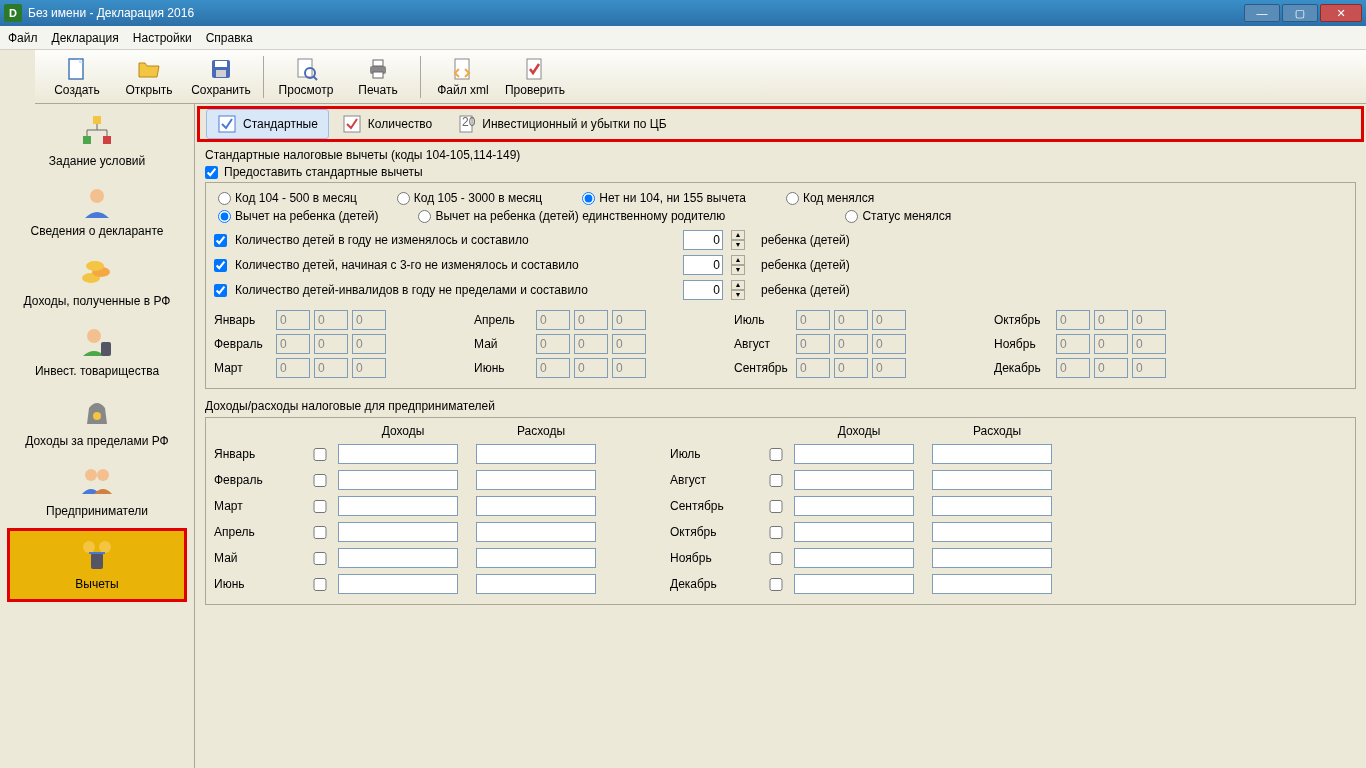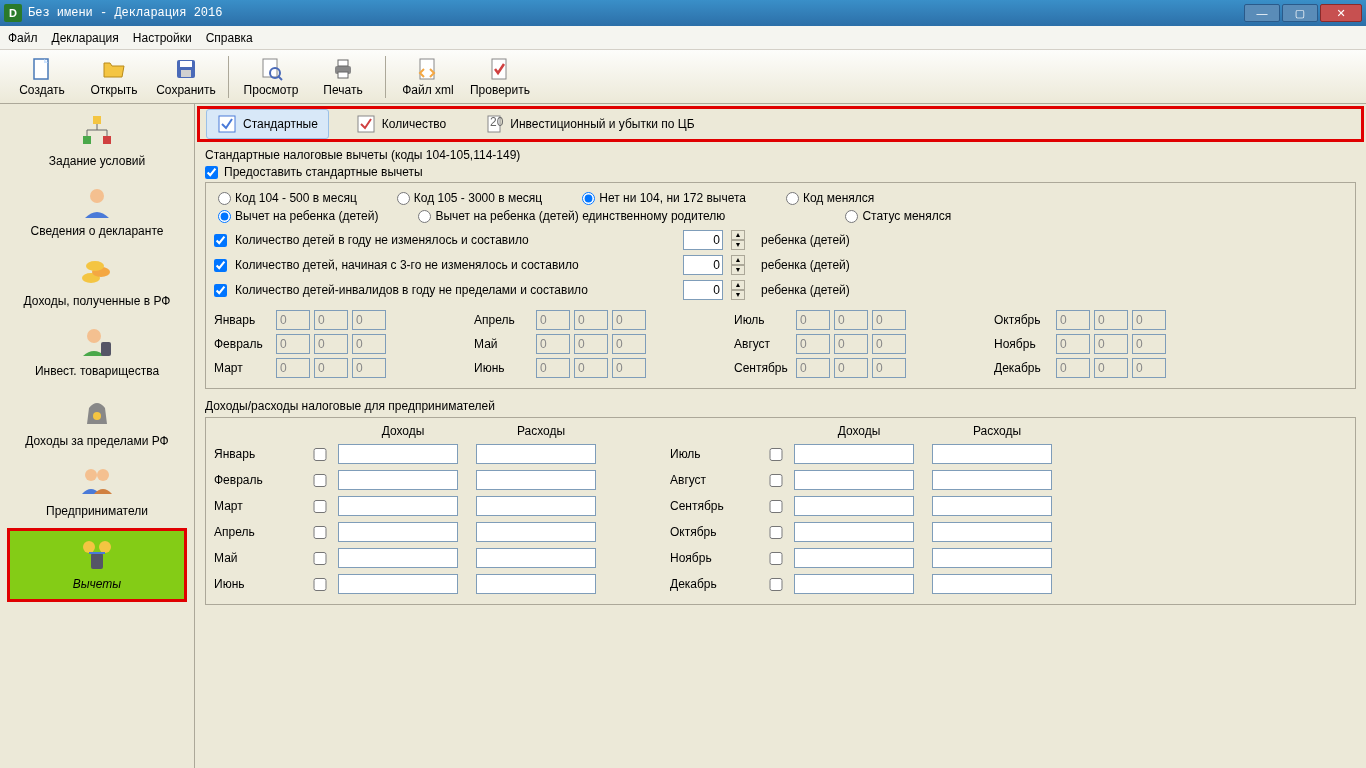--- a/index.html
+++ b/index.html
@@ -1,35 +1,35 @@
 <!DOCTYPE html>
 <html><head>
 <meta charset="utf-8">
 <style>
 * { box-sizing: border-box; margin: 0; padding: 0; font-family: Tahoma, Arial, sans-serif; font-size: 12px; }
 body { background: #ece9d8; width: 1366px; height: 768px; overflow: hidden; }
 .titlebar { height: 26px; background: linear-gradient(to bottom, #3a8fc8, #2c6fa8); display: flex; align-items: center; padding: 0 4px; color: #fff; }
 .titlebar .app-icon { width: 18px; height: 18px; background: #2a7a2a; border-radius: 2px; margin-right: 6px; display: flex; align-items: center; justify-content: center; color: #fff; font-weight: bold; font-size: 11px; }
-.titlebar .title { flex: 1; font-family: Liberation Mono, monospace; }
+.titlebar .title { flex: 1; }
 .titlebar .winbtns { display: flex; gap: 2px; }
 .titlebar .winbtn { width: 36px; height: 18px; background: #5a8cb8; border: 1px solid #2a5a8a; border-radius: 2px; display: flex; align-items: center; justify-content: center; color: #fff; font-size: 11px; cursor: pointer; }
 .titlebar .winbtn.close { background: #c75050; border-color: #8a2a2a; width: 42px; }
 .menubar { height: 24px; background: #f5f5f0; display: flex; align-items: center; padding: 0 8px; gap: 14px; border-bottom: 1px solid #d4d0c8; }
 .menubar span { cursor: pointer; }
-.toolbar { height: 54px; background: linear-gradient(to bottom, #fdfdfb, #ece9d8); border-bottom: 1px solid #aca899; display: flex; align-items: center; padding: 0 6px; }
+.toolbar { height: 54px; background: linear-gradient(to bottom, #fdfdfb, #ece9d8); border-bottom: 1px solid #aca899; display: flex; align-items: center; padding: 0 6px; margin-left: 35px; }
 .toolbar .tb-btn { display: flex; flex-direction: column; align-items: center; justify-content: center; width: 72px; height: 48px; cursor: pointer; border: 1px solid transparent; border-radius: 3px; }
 .toolbar .tb-icon { width: 24px; height: 24px; margin-bottom: 2px; }
 .toolbar .sep { width: 1px; height: 42px; background: #aca899; margin: 0 6px; }
 .body-area { display: flex; height: calc(768px - 26px - 24px - 54px); }
 .sidebar { width: 195px; background: #ece9d8; border-right: 1px solid #aca899; display: flex; flex-direction: column; align-items: center; padding-top: 4px; }
 .side-item { width: 180px; display: flex; flex-direction: column; align-items: center; justify-content: center; padding: 6px 4px 8px; text-align: center; cursor: pointer; margin-bottom: 2px; }
 .side-item .s-icon { width: 36px; height: 36px; margin-bottom: 4px; }
-.side-item.highlight { border: 3px solid #e00000; background: #84cc16; font-style: italic; }
+.side-item.highlight { border: 3px solid #e00000; background: #eab308; }
 .main { flex: 1; display: flex; flex-direction: column; }
-.tabstrip { height: 36px; display: flex; align-items: center; padding: 2px 6px; gap: 16px; border: 3px solid #e00000; margin: 2px 2px 0 2px; background: #ece9d8; }
+.tabstrip { height: 36px; display: flex; align-items: center; padding: 2px 6px; gap: 2px; border: 3px solid #e00000; margin: 2px 2px 0 2px; background: #ece9d8; }
 .tabstrip .tab { display: flex; align-items: center; gap: 6px; padding: 4px 10px; cursor: pointer; border: 1px solid transparent; border-radius: 3px; }
 .tabstrip .tab.active { background: #d8e8f8; border-color: #9ac0e8; }
 .tabstrip .t-icon { width: 20px; height: 20px; }
 .content { padding: 6px 10px; flex: 1; overflow: auto; }
 .section-title { margin-bottom: 2px; }
 fieldset.box { border: 1px solid #aca899; padding: 6px 8px 10px; margin-bottom: 8px; }
 .row { display: flex; align-items: center; gap: 6px; margin: 3px 0; }
 .radiorow { display: flex; align-items: center; gap: 40px; padding: 2px 4px; }
 .radiorow label, .row label { display: flex; align-items: center; gap: 4px; cursor: pointer; }
 .children-check-row { display: flex; align-items: center; gap: 8px; margin: 5px 0; }
@@ -228,21 +228,21 @@
           <label>
               <input type="radio" name="code" style="">
               <span>Код 104 - 500 в месяц</span>
             </label>
           <label>
               <input type="radio" name="code" style="">
               <span>Код 105 - 3000 в месяц</span>
             </label>
           <label>
               <input type="radio" name="code" checked="" style="">
-              <span>Нет ни 104, ни 172 вычета</span>
+              <span>Нет ни 104, ни 155 вычета</span>
             </label>
           <label>
               <input type="radio" name="code" style="">
               <span>Код менялся</span>
             </label>
         </div>
         <div class="radiorow">
           <label>
               <input type="radio" name="child" checked="" style="">
               <span>Вычет на ребенка (детей)</span>

